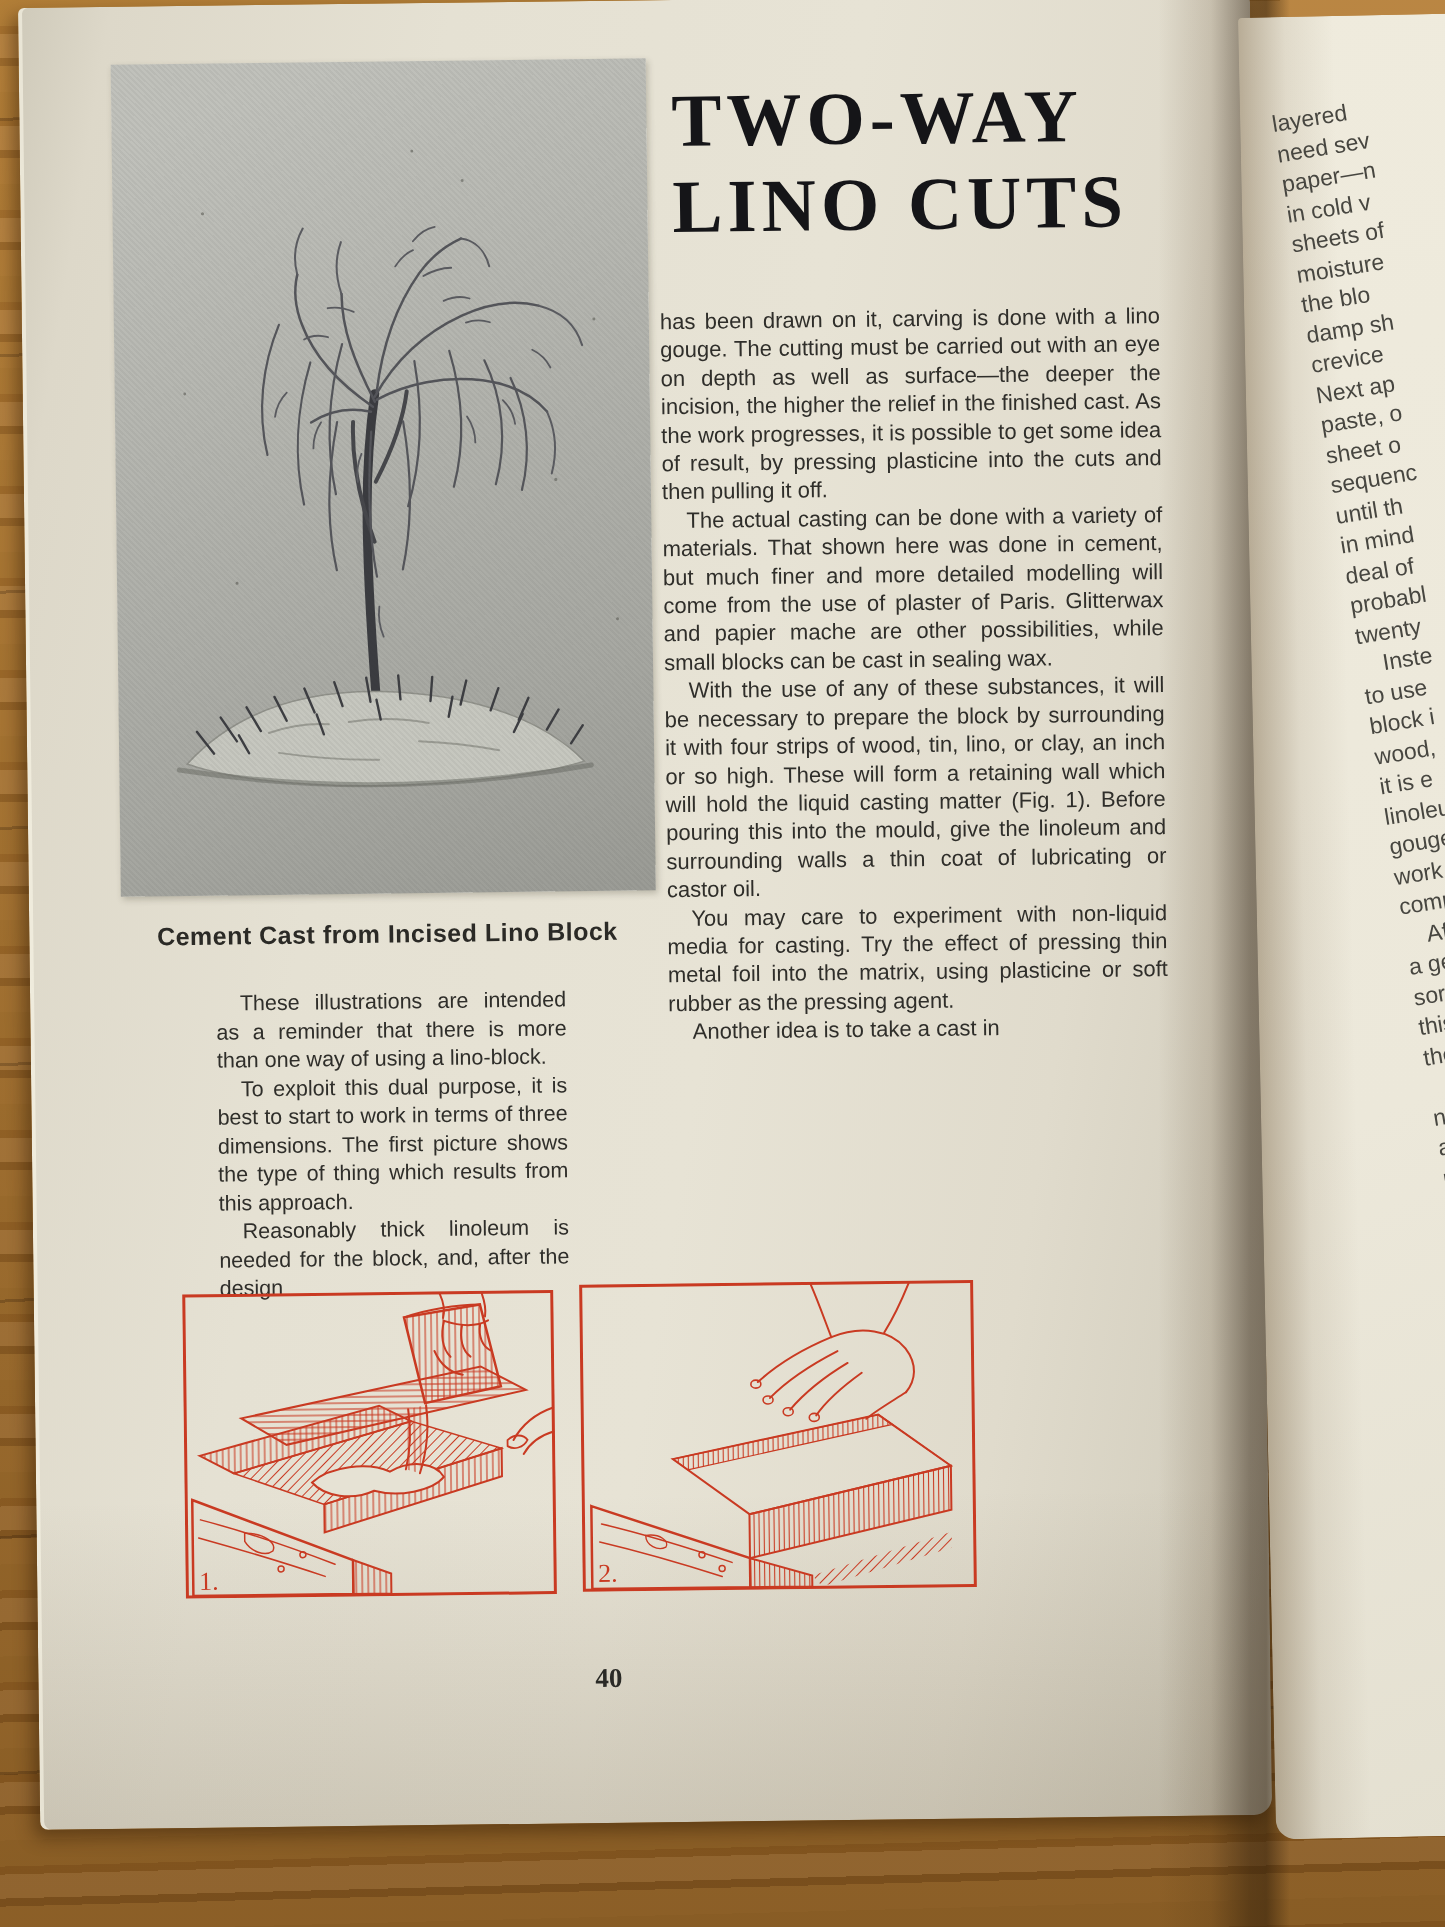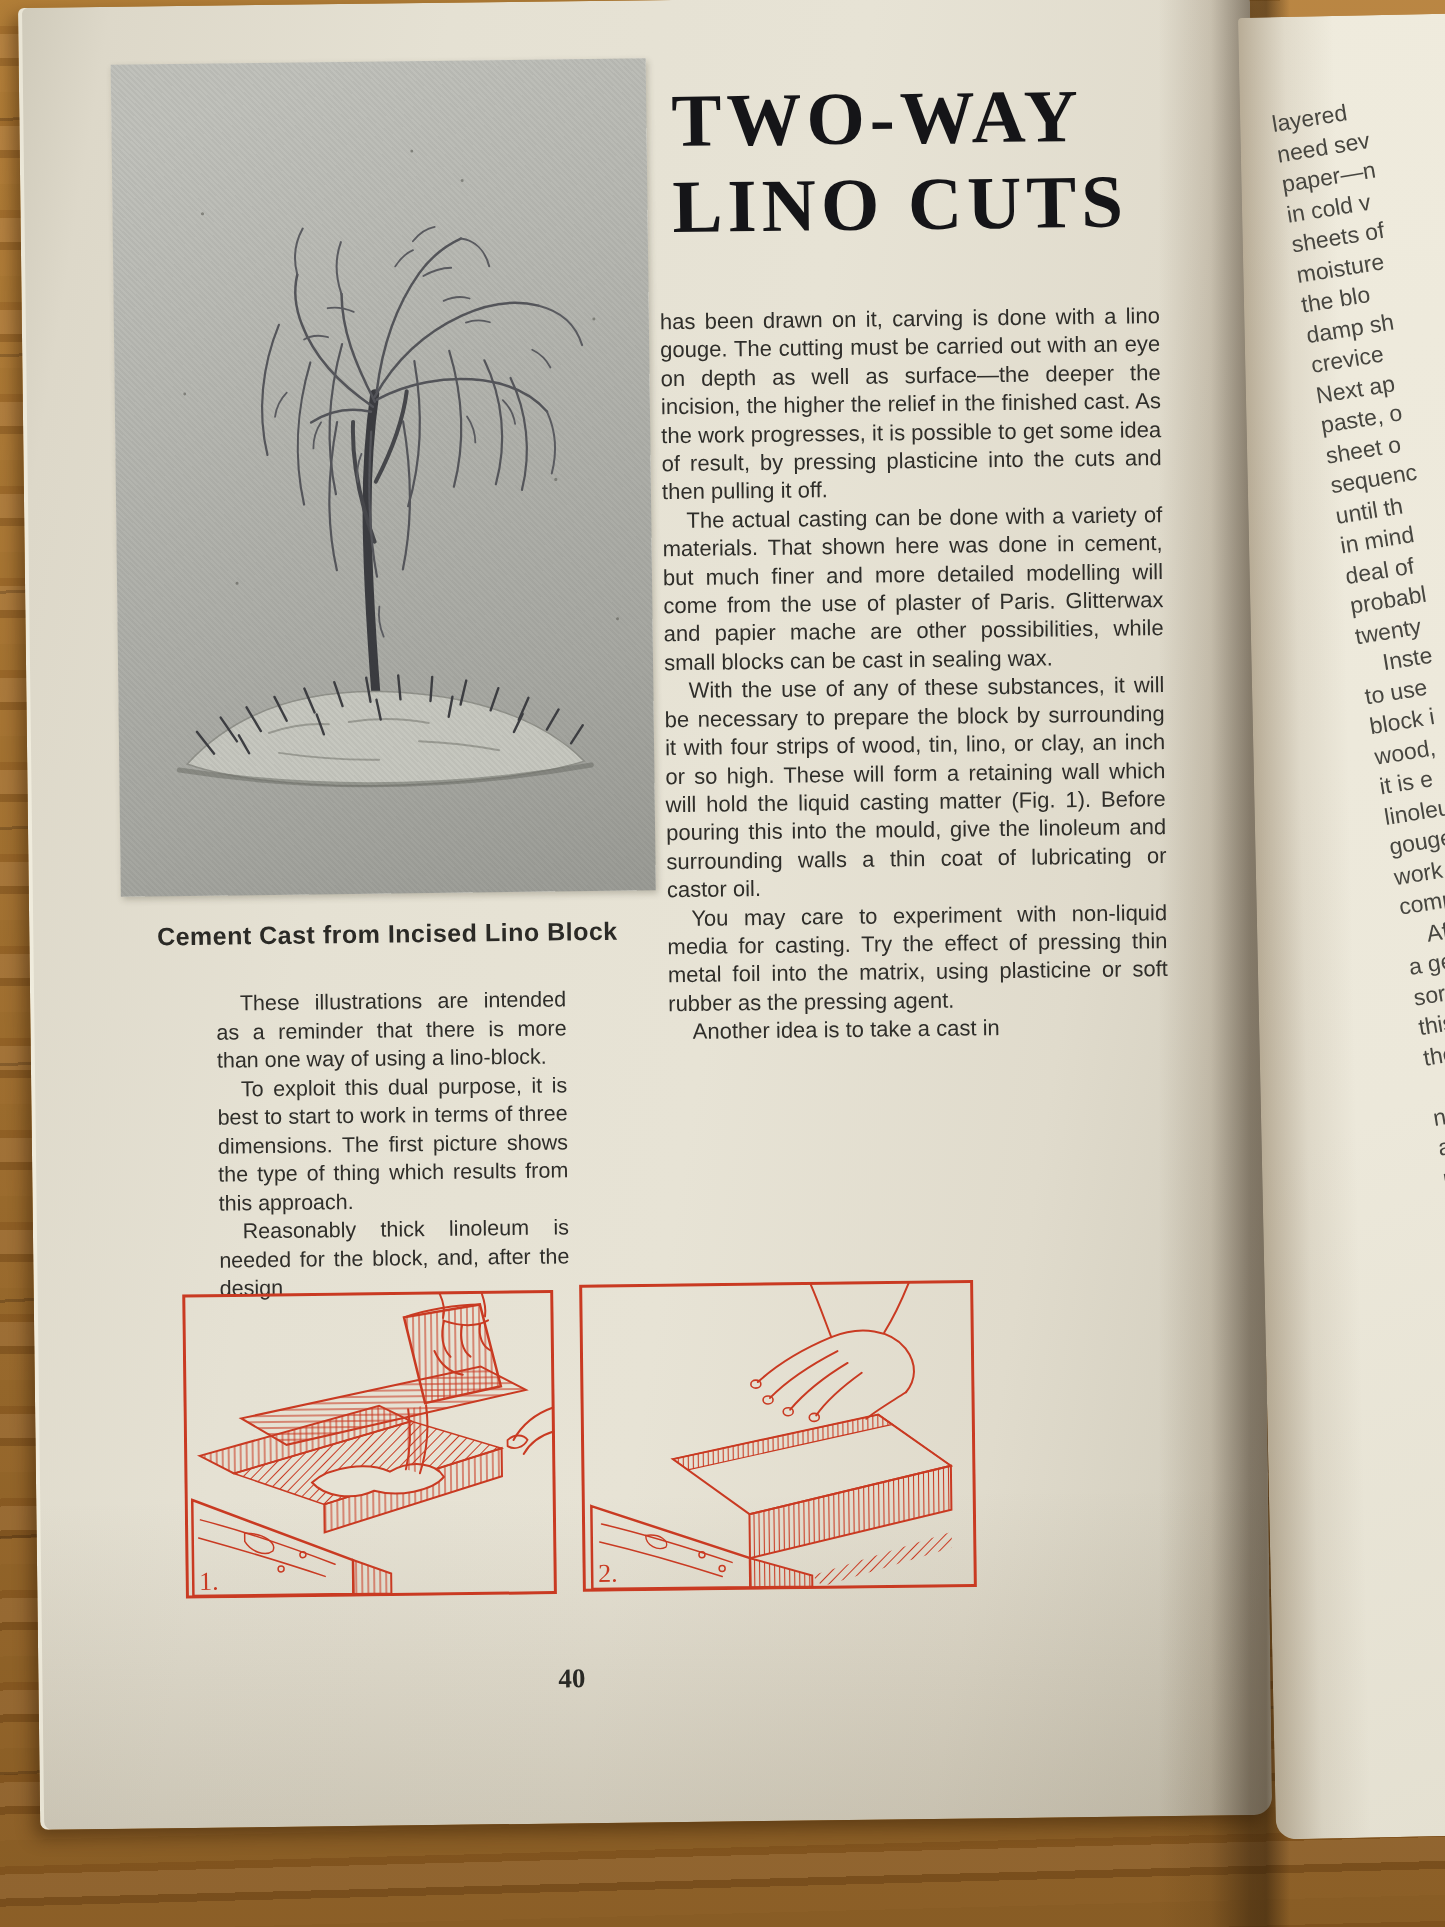--- a/index.html
+++ b/index.html
@@ -60,21 +60,21 @@
     position:absolute;left:638px;top:308px;width:500px;
     font-size:22px;line-height:28.4px;color:#2f2e2a;text-align:justify;
   }
   .col-right p{margin:0;text-indent:1.1em;}
   .col-right p:first-child{text-indent:0;}
   .figure{position:absolute;}
   .fig1{left:148px;top:1288px;width:372px;height:305px;}
   .fig2{left:545px;top:1283px;width:395px;height:308px;}
   .figure svg{width:100%;height:100%;display:block;}
   .page-number{
-    position:absolute;left:520px;top:1662px;width:64px;text-align:left;
+    position:absolute;left:520px;top:1662px;width:64px;text-align:right;
     font-family:"Liberation Serif",serif;font-weight:bold;font-size:27px;color:#2a2a26;
   }
   .np-text{
     position:absolute;left:30px;top:92px;width:320px;
     transform:rotate(-8deg);transform-origin:0 0;
     font-size:23px;line-height:30.5px;color:#474640;
   }
   .np-line{white-space:pre;}
   .fig-label{font-family:"Liberation Serif",serif;font-size:26px;}
 </style>

